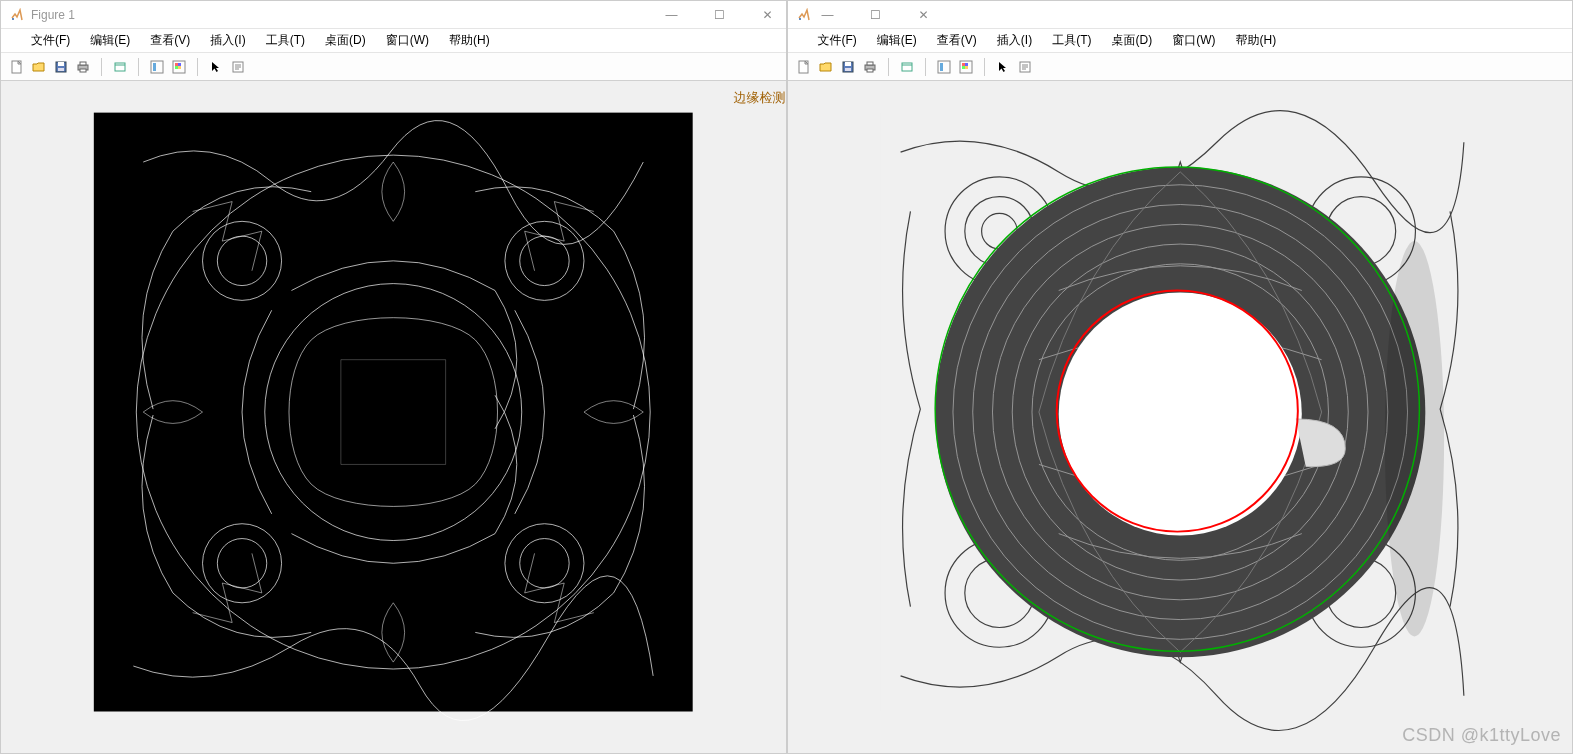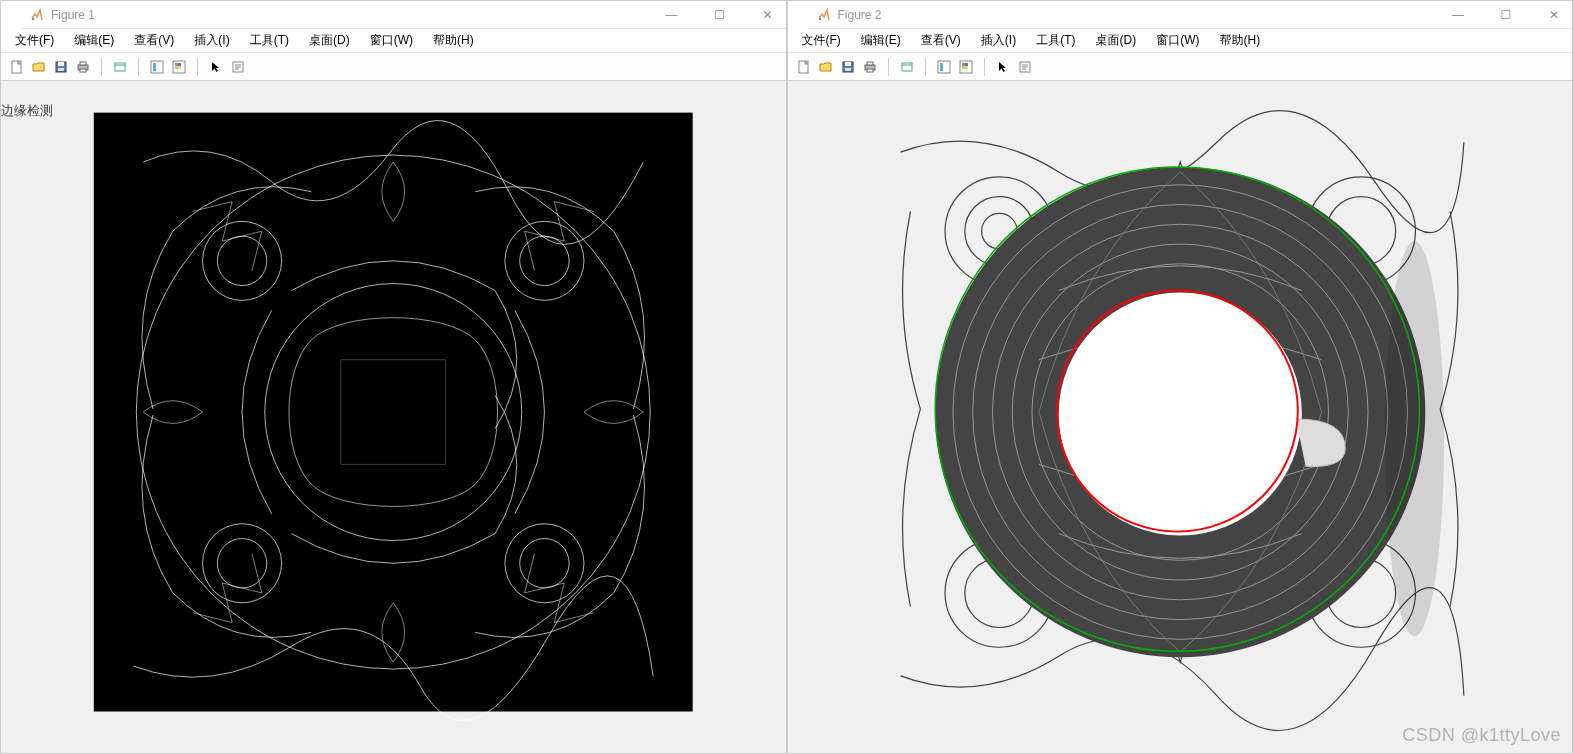--- a/index.html
+++ b/index.html
@@ -21,38 +21,37 @@
     }
     .titlebar {
       height: 28px;
       background: #fff;
       display: flex;
       align-items: center;
       padding: 0 8px;
       border-bottom: 1px solid #e5e5e5;
       color: #999;
       font-size: 12px;
-      margin-left: 20px;
     }
     .titlebar .app-icon {
       width: 16px;
       height: 16px;
       margin-right: 6px;
       display: inline-flex;
       align-items: center;
       justify-content: center;
     }
     .titlebar .title-text { flex: 1; }
     .titlebar .win-controls { display: flex; gap: 28px; color: #888; }
     .titlebar .win-btn { width: 20px; text-align: center; cursor: default; }
     .menubar {
       height: 24px;
       display: flex;
       align-items: center;
-      padding: 0 4px;
+      padding: 0 20px;
       border-bottom: 1px solid #e5e5e5;
       background: #fff;
     }
     .menubar .menu-item {
       padding: 2px 10px;
       font-size: 12px;
       color: #000;
       cursor: default;
     }
     .toolbar {
@@ -88,27 +87,27 @@
       overflow: hidden;
       position: relative;
     }
     .plot-container {
       position: relative;
       width: 100%;
       height: 100%;
     }
     .chart-title {
       position: absolute;
-      top: 21px;
+      top: 8px;
       left: 0;
       right: 0;
-      text-align: left;
+      text-align: right;
       font-family: "SimSun", serif;
       font-size: 13px;
-      color: #404040;
+      color: #a16207;
     }
     .watermark {
       position: absolute;
       bottom: 8px;
       right: 12px;
       font-size: 18px;
       color: rgba(120,120,120,0.5);
       font-family: Arial, sans-serif;
       letter-spacing: 0.5px;
     }
@@ -260,21 +259,20 @@
 </div>
 
 <div class="figure-window">
     <div class="titlebar">
       <span class="app-icon">
         <svg width="14" height="14" viewBox="0 0 14 14">
           <path d="M2 10 L5 6 L7 9 L10 2 L12 12" stroke="#d95" stroke-width="1.5" fill="none"></path>
           <circle cx="3" cy="11" r="1" fill="#36a"></circle>
         </svg>
       </span>
-      <span class="title-text">Figure 2</span>
       <div class="win-controls">
         <span class="win-btn">—</span>
         <span class="win-btn">☐</span>
         <span class="win-btn">✕</span>
       </div>
     </div>
     <div class="menubar">
       <span class="menu-item">文件(F)</span>
       <span class="menu-item">编辑(E)</span>
       <span class="menu-item">查看(V)</span>

